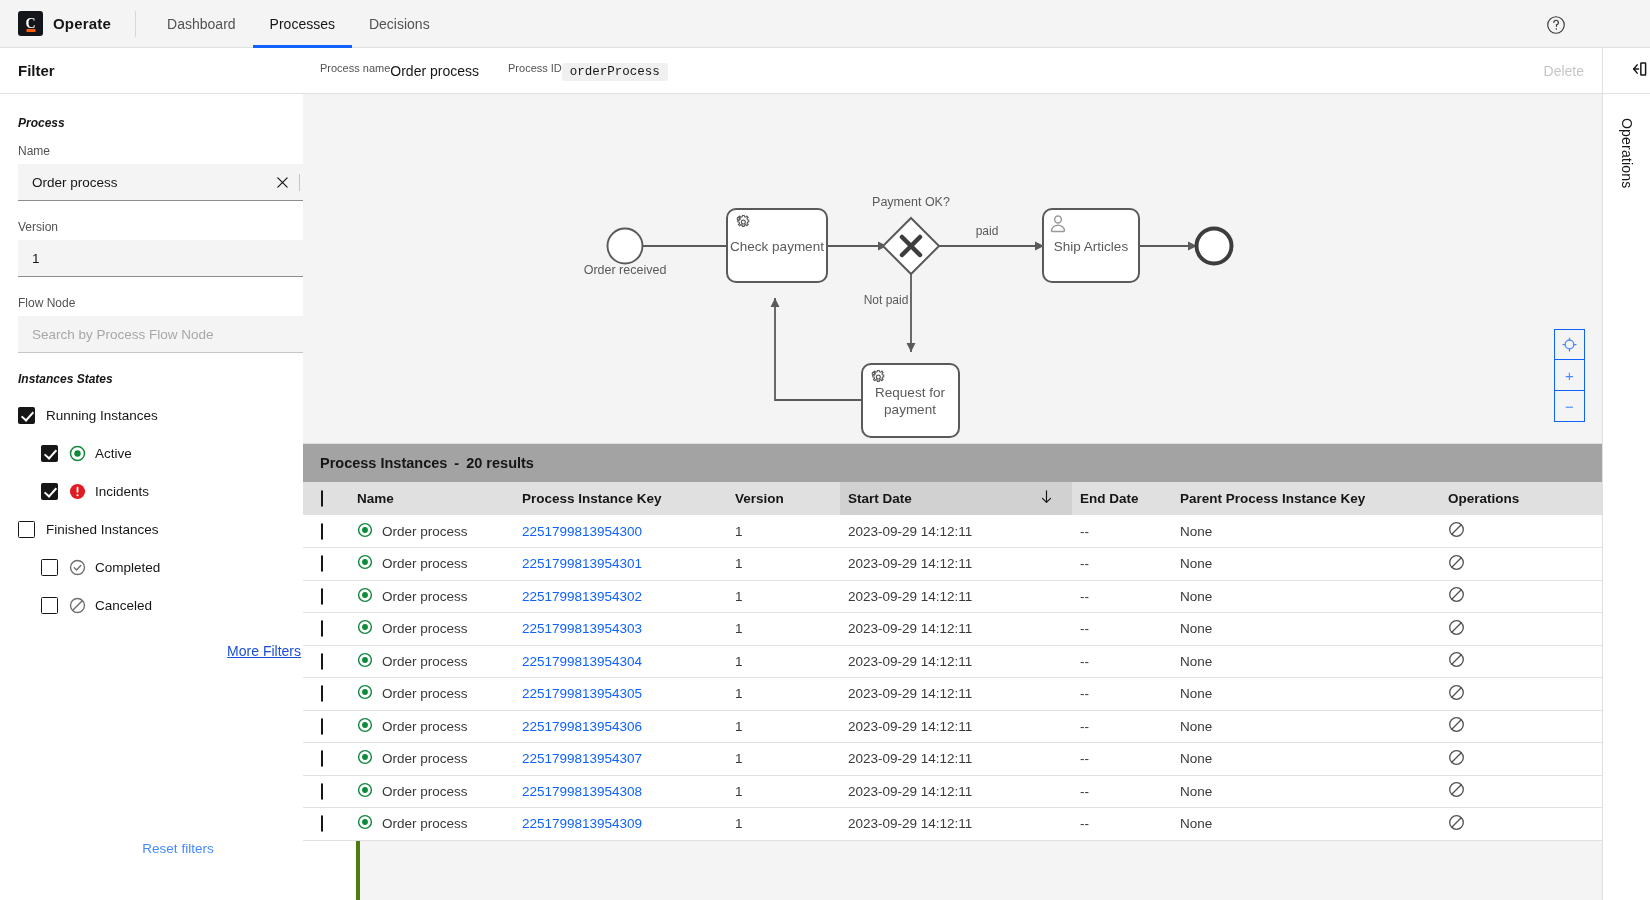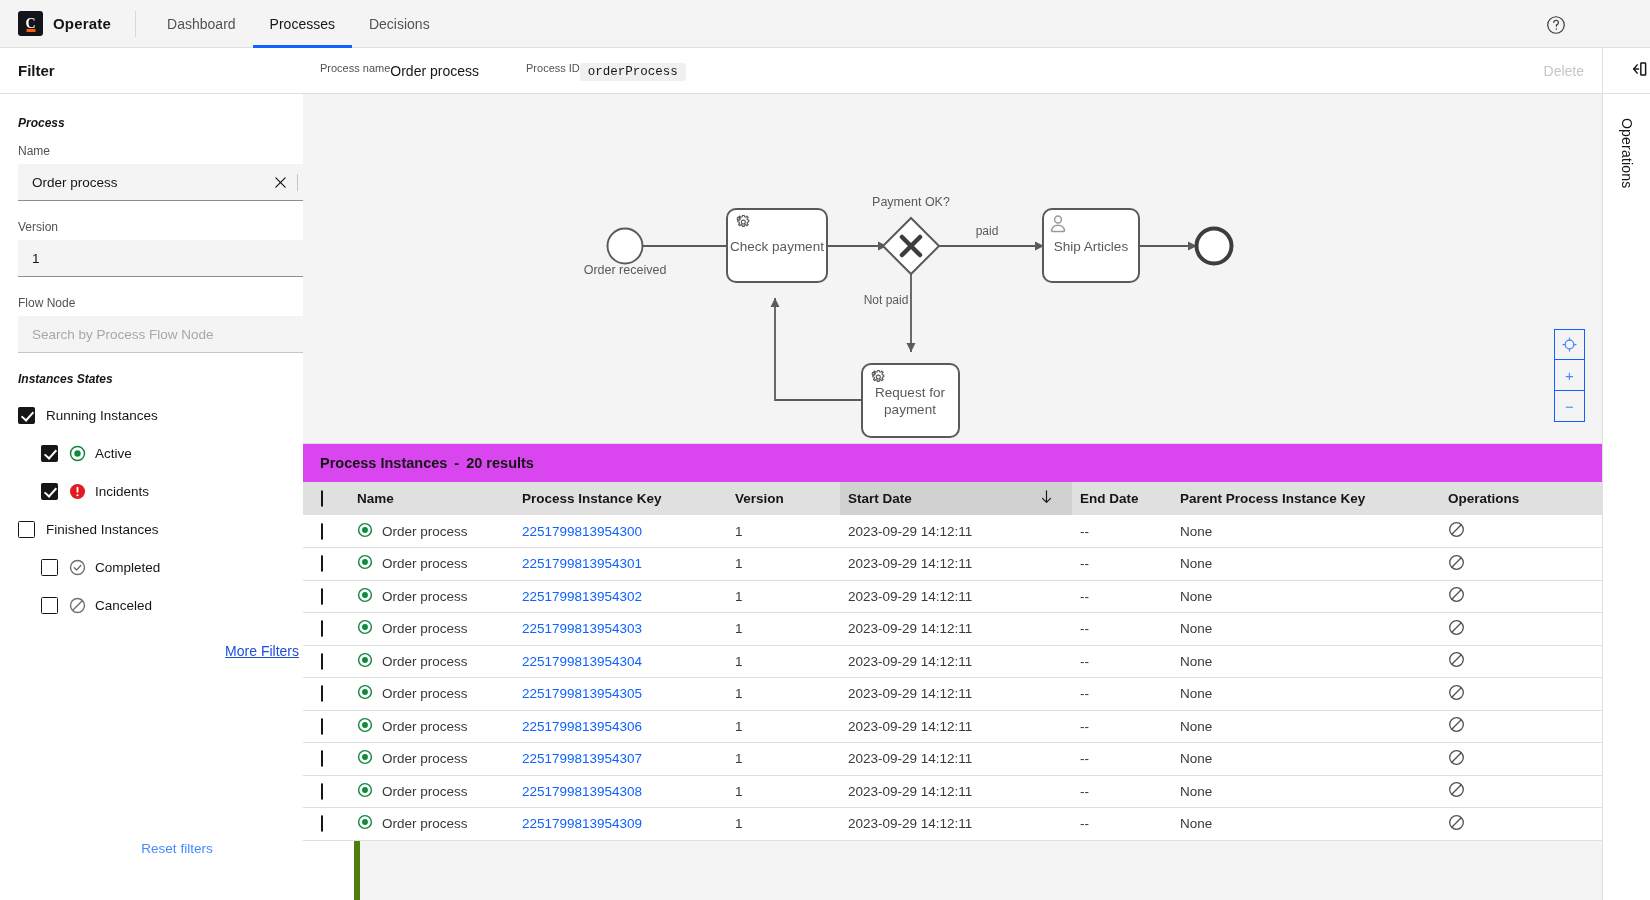--- a/index.html
+++ b/index.html
@@ -45,21 +45,21 @@
   .topright { margin-left:auto; display:flex; align-items:center; gap:16px; padding-right:18px;flex-direction:column; }
   .license-pill {
     background:#e0e0e0; color:#393939; font-size:12.5px;
     padding:5px 12px; border-radius:12px; white-space:nowrap;
   }
   .ic-btn { width:22px; height:22px; color:#393939; cursor:pointer; display:block; }
 
   
   .filter-panel {
     position:absolute; left:0; top:48px; width:360px; height:852px;
-    background:#fff; border-right:6px solid #4d7c0f;
+    background:#fff; border-right:4px solid #4d7c0f;
   }
   .filter-head {
     height:46px; display:flex; align-items:center; padding:0 18px;
     border-bottom:1px solid #e0e0e0;
   }
   .filter-title { font-size:15px; font-weight:bold; }
   .collapse-ic { margin-left:auto; cursor:pointer; display:block; }
   .filter-body { padding:14px 18px 0 18px; }
   .sec-title { font-size:12px; font-weight:bold; margin:8px 0 14px 0;font-style:italic; }
   .fld-label { font-size:12px; color:#525252; margin-bottom:6px; }
@@ -102,21 +102,21 @@
 
   
   .main { position:absolute; left:303px; top:48px; right:48px; height:852px; }
   .proc-head {
     height:46px; background:#fff; border-bottom:1px solid #e0e0e0;
     display:flex; align-items:center; padding:0 18px 0 17px;
   }
   .meta { display:flex; flex-direction:row; justify-content:center; }
   .meta-lab { font-size:11px; color:#525252; line-height:14px; }
   .meta-val { font-size:14px; color:#161616; line-height:19px; margin-top:1px; }
-  .meta2 { margin-left:47px; }
+  .meta2 { margin-left:29px; }
   .pid-chip {
     font-family:"Liberation Mono", monospace; font-size:12.5px; color:#161616;
     background:#f0f0f0; padding:2px 8px; border-radius:2px; margin-top:2px;
     display:inline-block;
   }
   .delete-btn { margin-left:auto; font-size:14px; color:#c6c6c6; cursor:default; }
 
   .diagram {
     position:relative; height:350px; background:#f4f4f4;
     border-bottom:1px solid #e0e0e0; overflow:hidden;
@@ -125,21 +125,21 @@
   .zbtn {
     width:31px; height:31px; border:1px solid #0f62fe; background:#f4f4f4;
     display:flex; align-items:center; justify-content:center; cursor:pointer;
     color:#4589ff; font-size:15px; line-height:1;
   }
   .zbtn + .zbtn { border-top:none; }
 
   
   .panel-title {
     height:38px; display:flex; align-items:center; padding:0 17px;
-    background:#d946ef; font-size:14.5px; font-weight:bold; gap:7px;
+    background:#a3a3a3; font-size:14.5px; font-weight:bold; gap:7px;
   }
   .panel-title .dash { font-weight:bold; }
   .panel-title .cnt { font-weight:bold; }
   table { width:100%; border-collapse:collapse; table-layout:fixed; background:#fff; }
   thead th {
     background:#e0e0e0; height:33px; font-size:13.5px; font-weight:bold;
     text-align:left; color:#161616; padding:0 8px; white-space:nowrap;
   }
   thead th.sorted { background:#d1d1d1; }
   th.c-chk { width:46px; padding-left:18px; }

